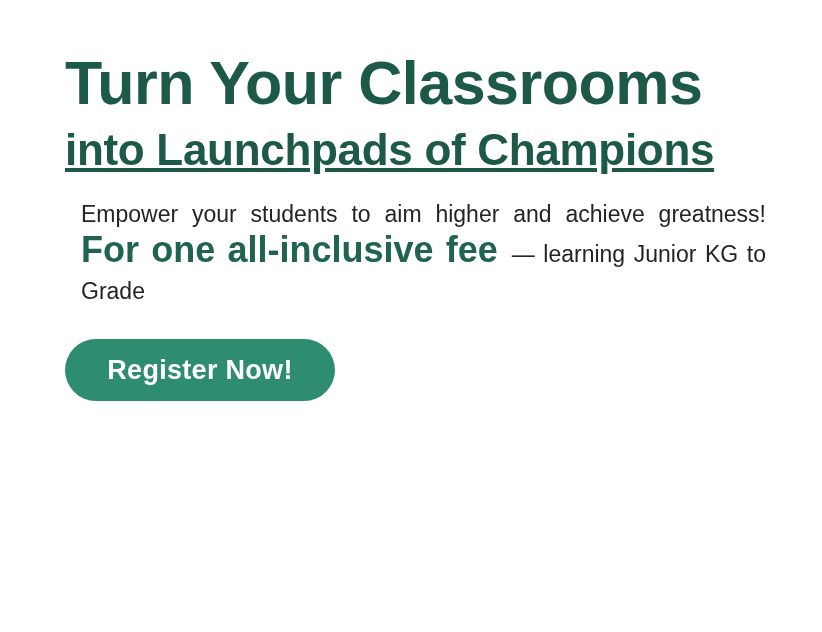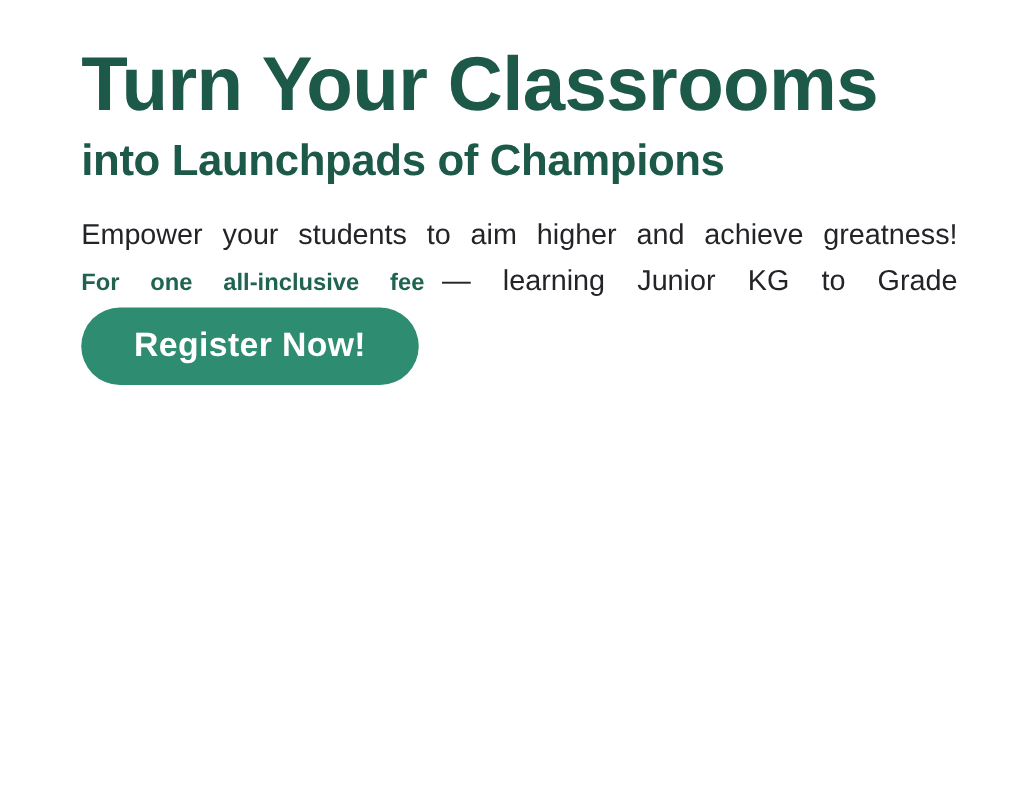--- a/index.html
+++ b/index.html
@@ -16,63 +16,65 @@
     padding: 0;
   }
   body {
     width: 822px;
     height: 632px;
     background: var(--background);
     font-family: "Liberation Sans", "DejaVu Sans", sans-serif;
     overflow: hidden;
   }
   .hero {
-    padding: 34px 56px 0 65px;
+    padding: 50px 56px 0 65px;
   }
   .h1 {
     margin: 0;
     font-size: 61px;
     line-height: 1.1;
     font-weight: 700;
     color: var(--heading-green);
     letter-spacing: -0.5px;
     white-space: nowrap;
   }
   .h2 {
     margin: 8px 0 0 0;
-    font-size: 35px;
+    font-size: 44px;
     line-height: 1.15;
     font-weight: 700;
     color: var(--heading-green);
     letter-spacing: -0.3px;
     white-space: nowrap;
+    text-decoration: underline;
   }
   .para {
-    margin: 20px 0 0 0;
+    margin: 20px 0 0 16px;
     font-size: 23px;
     line-height: 36.6px;
     color: var(--body-text);
   }
   .pline {
     display: block;
     text-align: justify;
     text-align-last: justify;
   }
   .pline.last-line {
     text-align: left;
     text-align-last: left;
   }
   .highlight {
-    font-size: 19px;
+    font-size: 36px;
     font-weight: 700;
     color: var(--highlight-green);
     margin-right: 14px;
   }
   .cta {
     display: block;
+    margin-top: 30px;
     width: 270px;
     height: 62px;
     border: none;
     border-radius: 31px;
     background: var(--button-green);
     color: var(--button-text);
     font-family: "Liberation Sans", "DejaVu Sans", sans-serif;
     font-size: 27px;
     font-weight: 700;
     letter-spacing: 0.3px;

